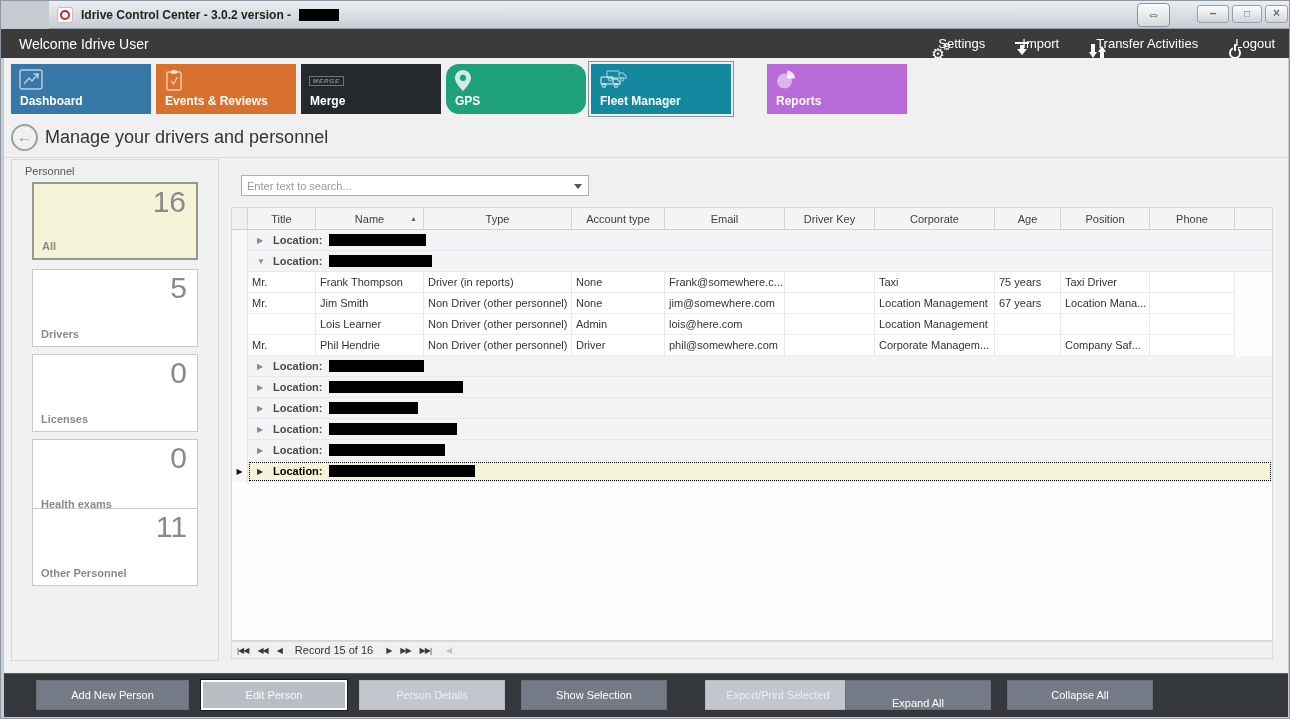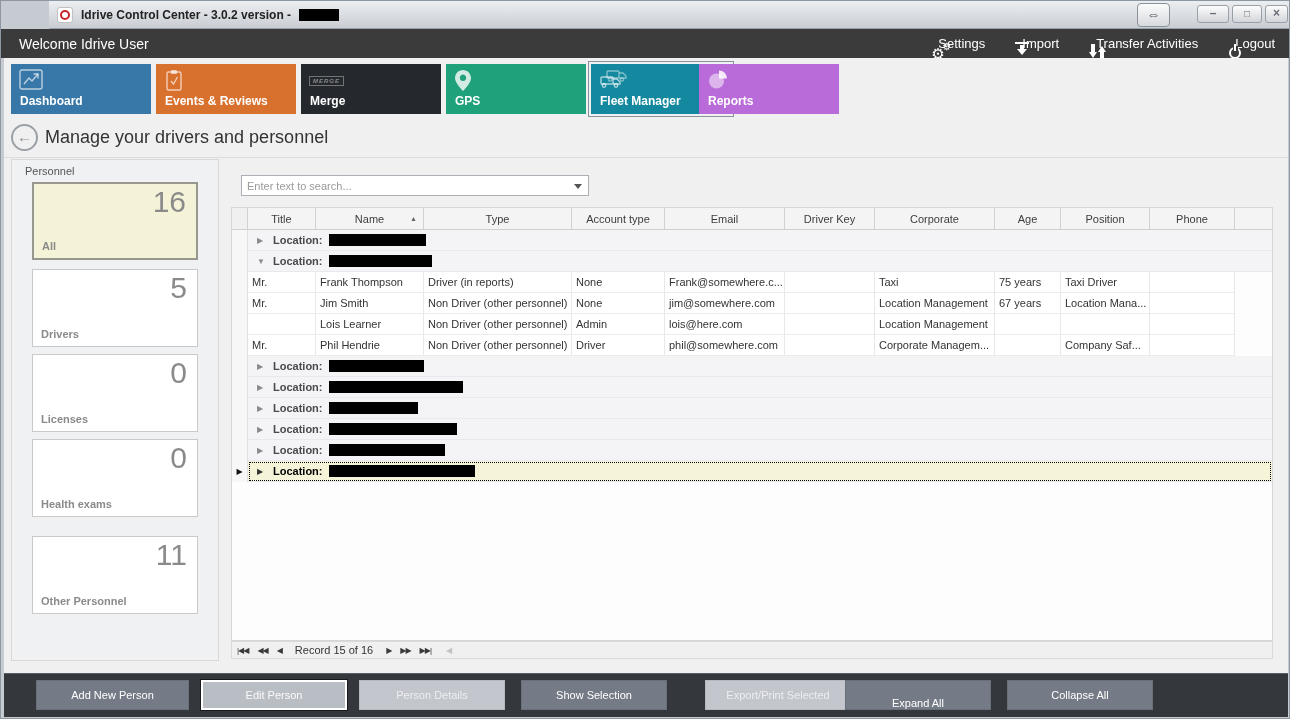--- a/index.html
+++ b/index.html
@@ -174,21 +174,21 @@
             <rect x="3" y="3" width="14" height="18" rx="1.5" stroke="rgba(255,255,255,.65)" fill="none" stroke-width="1.4"></rect>
             <rect x="7" y="1" width="6" height="4" rx="1" fill="rgba(255,255,255,.65)"></rect>
             <polyline points="7,12 9.5,15 13.5,8" stroke="rgba(255,255,255,.65)" fill="none" stroke-width="1.4"></polyline>
           </svg></div>
         <span class="label">Events &amp; Reviews</span>
       </div>
       <div class="tile" style="background: rgb(37, 40, 45); left: 300px;">
         <div class="ticon"><span class="merge-word">MERGE</span></div>
         <span class="label">Merge</span>
       </div>
-      <div class="tile" style="background: rgb(31, 161, 123); left: 445px;">
+      <div class="tile" style="background: rgb(31, 161, 123); left: 445px; border-radius: 13px;">
         <div class="ticon"><svg width="18" height="23" viewBox="0 0 18 23">
             <path d="M9 1 C4.6 1 1 4.6 1 9 c0 5.5 8 13 8 13 s8 -7.5 8 -13 C17 4.6 13.4 1 9 1 z M9 12 a3.2 3.2 0 1 1 0.01 0 z" fill="rgba(255,255,255,.8)" fill-rule="evenodd"></path>
           </svg></div>
         <span class="label">GPS</span>
       </div>
       <div class="tile selected" style="background: rgb(19, 136, 158); left: 588px; top: 61px; width: 144px; height: 54px;">
         <div class="ticon"><svg width="28" height="20" viewBox="0 0 28 20">
             <g stroke="rgba(255,255,255,.65)" fill="none" stroke-width="1.4" opacity=".7">
               <rect x="8" y="2" width="12" height="7" rx="1"></rect>
               <path d="M20 4 h4 l3 3 v2 h-7"></path>
@@ -197,21 +197,21 @@
             </g>
             <g stroke="rgba(255,255,255,.65)" fill="none" stroke-width="1.4">
               <rect x="2" y="8" width="12" height="7" rx="1"></rect>
               <path d="M14 10 h4 l3 3 v2 h-7"></path>
               <circle cx="5" cy="16.5" r="1.7"></circle>
               <circle cx="17" cy="16.5" r="1.7"></circle>
             </g>
           </svg></div>
         <span class="label">Fleet Manager</span>
       </div>
-      <div class="tile" style="background: rgb(185, 107, 217); left: 698px;">
+      <div class="tile" style="background: rgb(185, 107, 217); left: 766px;">
         <div class="ticon"><svg width="22" height="22" viewBox="0 0 22 22">
             <circle cx="9.5" cy="12" r="7.5" fill="rgba(255,255,255,.5)"></circle>
             <path d="M12 9.5 L12 1.5 A8 8 0 0 1 20 9.5 Z" fill="rgba(255,255,255,.85)"></path>
           </svg></div>
         <span class="label">Reports</span>
       </div>
     </div>
 
   <div class="back-btn"><span>←</span></div>
   <div class="page-title">Manage your drivers and personnel</div>
@@ -228,21 +228,21 @@
           <div class="clabel">Drivers</div>
         </div>
         <div class="card" style="top: 194px;">
           <div class="count">0</div>
           <div class="clabel">Licenses</div>
         </div>
         <div class="card" style="top: 279px;">
           <div class="count">0</div>
           <div class="clabel">Health exams</div>
         </div>
-        <div class="card" style="top: 376px;">
+        <div class="card" style="top: 348px;">
           <div class="count">11</div>
           <div class="clabel">Other Personnel</div>
         </div>
       </div>
   </div>
 
   <div class="search-wrap">
     <input type="text" placeholder="Enter text to search..." style="">
     <span class="search-arrow"></span>
   </div>

